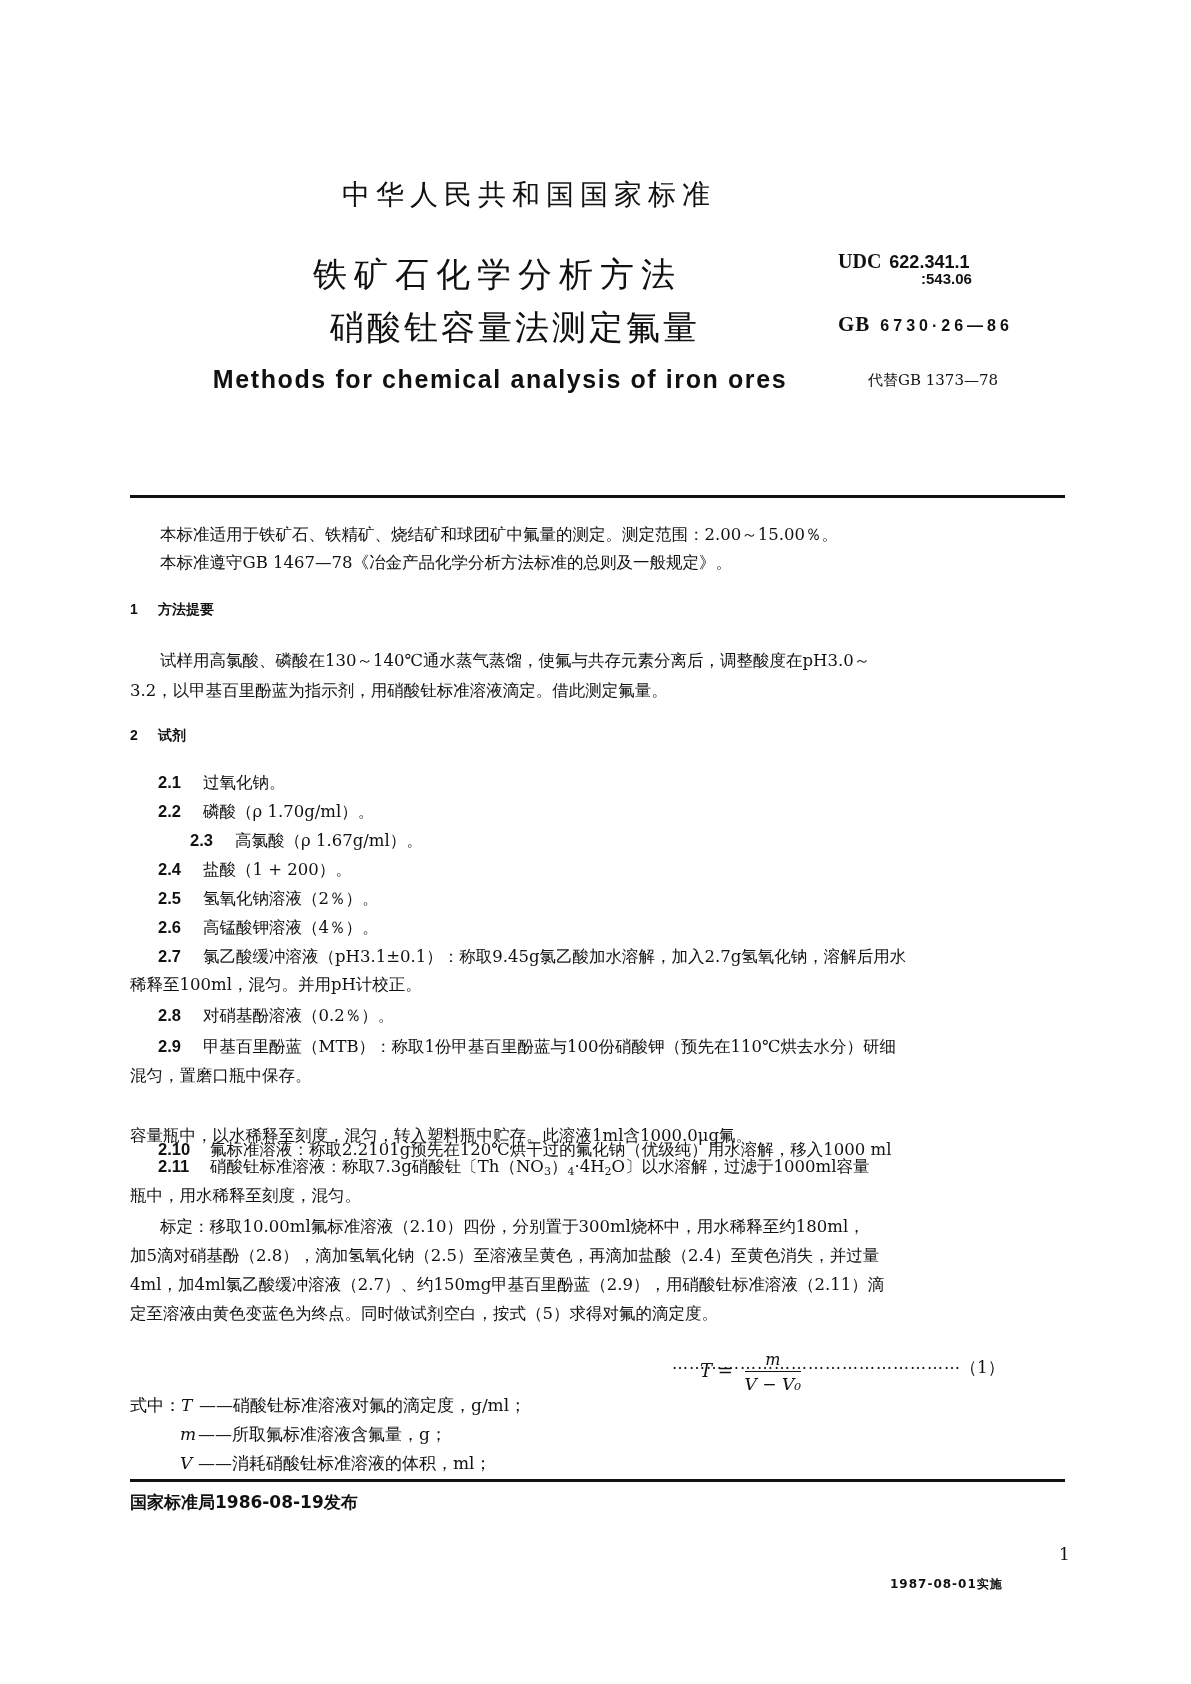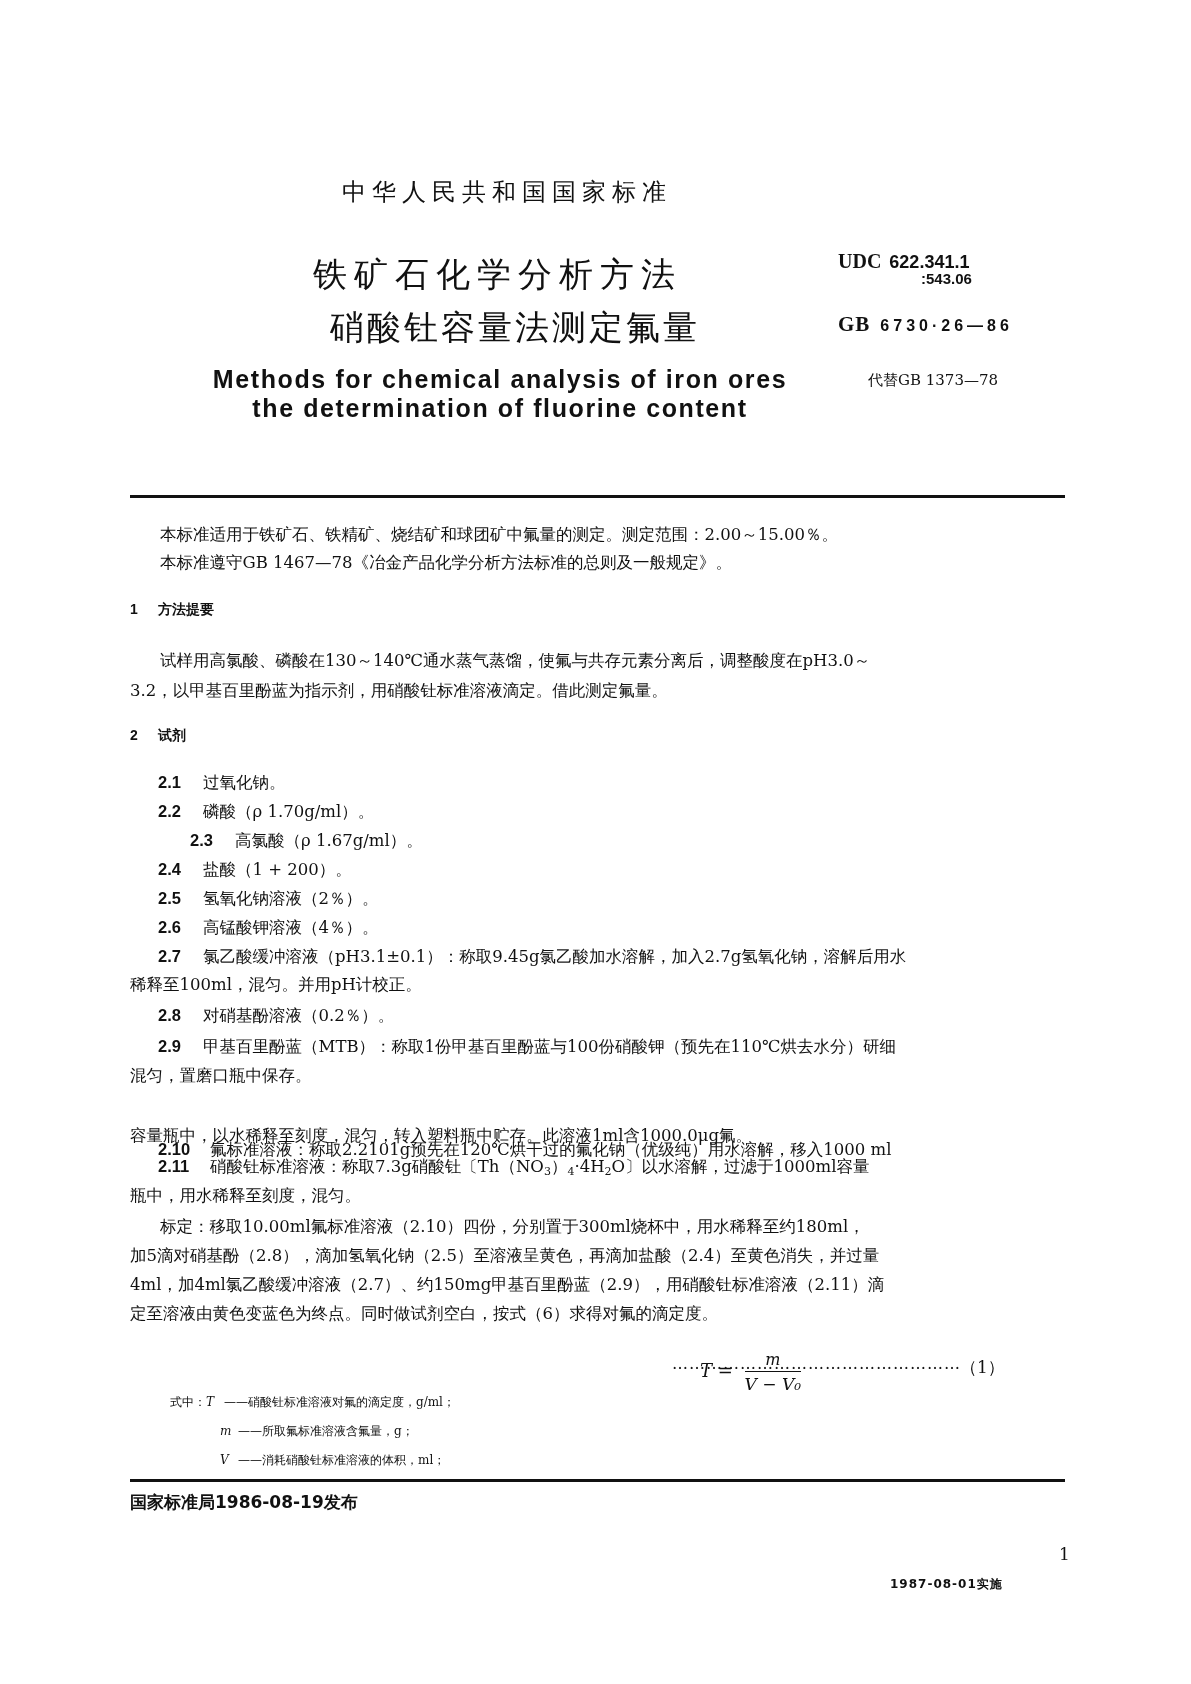--- a/index.html
+++ b/index.html
@@ -5,21 +5,21 @@
   html, body { margin: 0; padding: 0; background: #ffffff; }
   body {
     width: 1191px; height: 1684px; position: relative; overflow: hidden;
     color: #111111;
     font-family: "DejaVu Serif", "Liberation Serif", serif;
   }
   .abs { position: absolute; }
   .natl-std {
     left: 0; width: 1191px; top: 176px; text-align: left;
     padding-left: 342px; box-sizing: border-box;
-    font-family: Liberation Sans, sans-serif; font-size: 24px; letter-spacing: 6px;
+    font-family: Liberation Sans, sans-serif; font-size: 28px; letter-spacing: 6px;
   }
   .title-zh {
     font-family: "DejaVu Sans", sans-serif; font-size: 34px; letter-spacing: 7px;
   }
   .title-zh-1 { left: 313px; top: 252px; }
   .title-zh-2 { left: 330px; top: 305px; letter-spacing: 3px; }
   .udc { left: 838px; top: 250px; font-size: 20px; font-weight: bold; font-family: "Liberation Serif", serif; }
   .udc .num { font-family: "Liberation Sans", sans-serif; font-size: 18px; margin-left: 8px; }
   .udc2 { left: 921px; top: 270px; font-size: 15px; font-weight: bold; font-family: "Liberation Sans", sans-serif; }
   .gbno { left: 838px; top: 312px; font-size: 21px; font-weight: bold; font-family: "Liberation Serif", serif; letter-spacing: 1px; }
@@ -39,21 +39,21 @@
   .item { position: absolute; left: 158px; font-size: 16.5px; white-space: nowrap; }
   .item .n { display: inline-block; width: 45px; font-family: "Liberation Sans", sans-serif; font-weight: bold; }
   .item.wide .n { width: 52px; }
   .formula { left: 700px; top: 1350px; font-size: 18px; }
   .formula .frac { display: inline-block; vertical-align: middle; text-align: center; margin-left: 6px; }
   .formula .num { display: block; font-style: italic; border-bottom: 1px solid #111; padding: 0 14px 2px; font-size: 16px; }
   .formula .den { display: block; font-style: italic; font-size: 17px; padding-top: 2px; }
   .formula .T { font-style: italic; }
   .eqnum { left: 960px; top: 1356px; font-size: 17px; }
   .dots { left: 900px; top: 1354px; font-size: 16px; letter-spacing: 1px; }
-  .var-block { position: absolute; left: 130px; font-size: 12px; white-space: nowrap; margin-left: 40px; }
+  .var-block { position: absolute; left: 130px; font-size: 17px; white-space: nowrap; }
   .var { font-style: italic; font-family: "DejaVu Serif", serif; display: inline-block; width: 18px; }
   .footer-left { left: 130px; top: 1491px; font-family: "DejaVu Sans", sans-serif; font-weight: bold; font-size: 17px; }
   .footer-right { left: 890px; top: 1576px; font-family: "DejaVu Sans", sans-serif; font-weight: bold; font-size: 12px; letter-spacing: 1px; }
   .page-no { left: 1059px; top: 1544px; font-size: 17px; }
   sub { font-size: 11px; vertical-align: -3px; }
 </style>
 </head>
 <body>
 
 <div class="abs natl-std">中华人民共和国国家标准</div>
@@ -65,21 +65,20 @@
   <span>UDC</span><span class="num">622.341.1</span>
 </div>
 <div class="abs udc2">:543.06</div>
 
 <div class="abs gbno">
   <span>GB</span><span class="num">6730·26—86</span>
 </div>
 
 <div class="abs title-en">
   <div>Methods for chemical analysis of iron ores</div>
-  <div>the determination of fluorine content</div>
 </div>
 
 <div class="abs replace">代替GB 1373—78</div>
 
 <div class="abs rule-top"></div>
 
 <div class="p indent" style="top:524px;">本标准适用于铁矿石、铁精矿、烧结矿和球团矿中氟量的测定。测定范围：2.00～15.00％。</div>
 <div class="p indent" style="top:552px;">本标准遵守GB 1467—78《冶金产品化学分析方法标准的总则及一般规定》。</div>
 
 <div class="sec" style="top:601px;">
@@ -126,21 +125,21 @@
 </div>
 <div class="p" style="top:1125px;">容量瓶中，以水稀释至刻度，混匀，转入塑料瓶中贮存。此溶液1ml含1000.0μg氟。</div>
 <div class="item wide" style="top:1156px;">
   <span class="n">2.11</span><span>硝酸钍标准溶液：称取7.3g硝酸钍〔Th（NO</span><sub>3</sub><span>）</span><sub>4</sub><span>·4H</span><sub>2</sub><span>O〕以水溶解，过滤于1000ml容量</span>
 </div>
 <div class="p" style="top:1185px;">瓶中，用水稀释至刻度，混匀。</div>
 
 <div class="p indent" style="top:1216px;">标定：移取10.00ml氟标准溶液（2.10）四份，分别置于300ml烧杯中，用水稀释至约180ml，</div>
 <div class="p" style="top:1245px;">加5滴对硝基酚（2.8），滴加氢氧化钠（2.5）至溶液呈黄色，再滴加盐酸（2.4）至黄色消失，并过量</div>
 <div class="p" style="top:1274px;">4ml，加4ml氯乙酸缓冲溶液（2.7）、约150mg甲基百里酚蓝（2.9），用硝酸钍标准溶液（2.11）滴</div>
-<div class="p" style="top:1303px;">定至溶液由黄色变蓝色为终点。同时做试剂空白，按式（6）求得对氟的滴定度。</div>
+<div class="p" style="top:1303px;">定至溶液由黄色变蓝色为终点。同时做试剂空白，按式（5）求得对氟的滴定度。</div>
 
 <div class="abs formula">
   <span class="T">T =</span>
   <span class="frac">
     <span class="num">m</span>
     <span class="den">V − V₀</span>
   </span>
 </div>
 <div class="abs dots" style="left:672px;">……………………………………………</div>
 <div class="abs eqnum">（1）</div>

